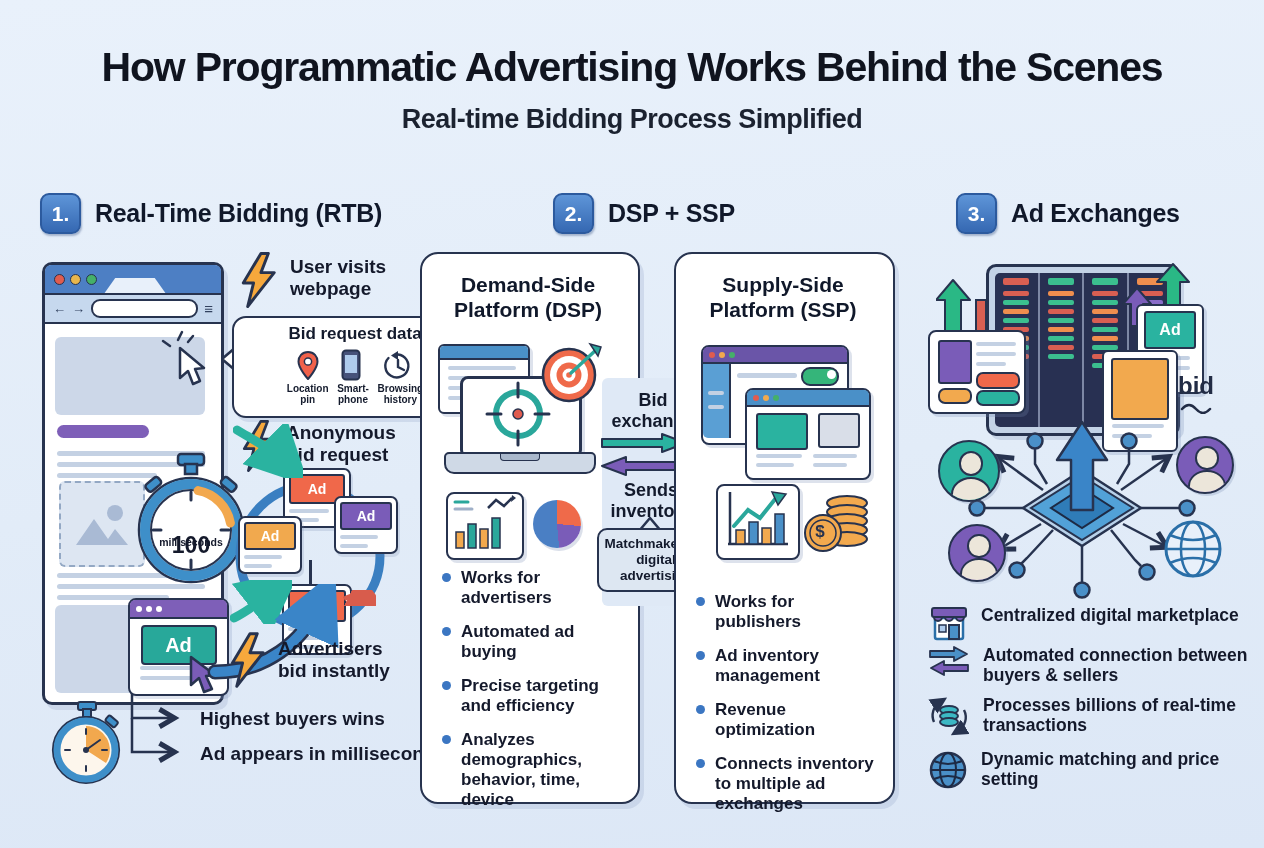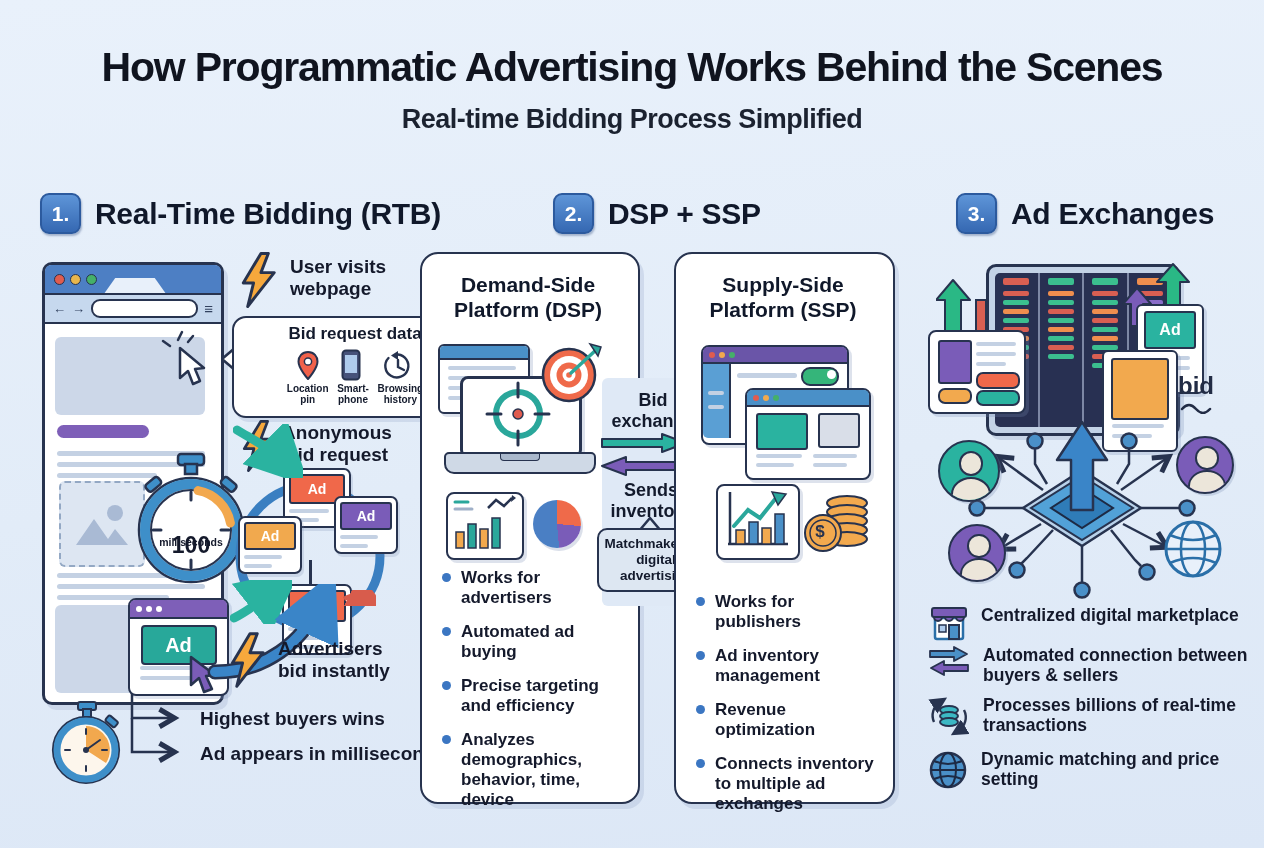--- a/index.html
+++ b/index.html
@@ -9,21 +9,21 @@
   
   .title{position:absolute;left:0;top:44px;width:100%;text-align:center;font-size:41px;
     font-weight:bold;letter-spacing:-1.2px;color:#10141f;}
   .subtitle{position:absolute;left:0;top:104px;width:100%;text-align:center;font-size:27px;
     font-weight:600;letter-spacing:-0.5px;color:#1b2230;}
   
   .sec-head{position:absolute;display:flex;align-items:center;gap:14px;}
   .badge{width:37px;height:37px;border-radius:9px;background:linear-gradient(#5e95d8,#3568b2);
     border:2px solid #2c5a9e;color:#fff;font-size:21px;font-weight:bold;display:flex;
     align-items:center;justify-content:center;box-shadow:1px 2px 2px rgba(40,70,120,.35);}
-  .sec-title{font-size:30px;font-weight:bold;color:#10182a;letter-spacing:-0.3px;}
+  .sec-title{font-size:25px;font-weight:bold;color:#10182a;letter-spacing:-0.3px;}
   
   .ln{position:absolute;height:5px;background:#c4d1e3;border-radius:3px;}
   .panel{position:absolute;background:#fff;border:2.5px solid #27334f;border-radius:18px;
     box-shadow:4px 5px 0 rgba(130,152,190,.22);}
   .panel-title{position:absolute;font-size:21px;font-weight:bold;text-align:center;
     line-height:1.2;color:#10182a;}
   .bullets{position:absolute;list-style:none;margin:0;padding:0;display:flex;
     flex-direction:column;gap:14px;}
   .bullets li{display:flex;gap:10px;font-size:17px;font-weight:bold;line-height:1.18;color:#14192b;}
   .bullets .dot{flex:none;width:9px;height:9px;border-radius:50%;background:#3b76c2;margin-top:5px;}
@@ -217,21 +217,21 @@
     <div class="bubble-labels">
       <span>Location pin</span>
       <span style="width:44px;">Smart-phone</span>
       <span style="width:52px;">Browsing history</span>
     </div>
   </div>
 
   <svg class="abs" style="left:240px;top:420px;" width="36" height="52" viewBox="0 0 26 38">
     <path d="M15 1 L3 21 h7 L6 37 L24 14 h-9 L20 1 Z" fill="#f6a83c" stroke="#27334f" stroke-width="2" stroke-linejoin="round"></path>
   </svg>
-  <div class="note" style="left:272px;top:422px;width:130px;text-align:center;">Anonymous bid request</div>
+  <div class="note" style="left:286px;top:422px;width:130px;">Anonymous bid request</div>
 
   <svg class="abs" style="left:230px;top:466px;" width="162" height="176" viewBox="0 0 162 176">
     <circle cx="80" cy="90" r="70" fill="none" stroke="#3a7fc1" stroke-width="9"></circle>
     <polygon points="74,12 92,20 74,29" fill="#3a7fc1"></polygon>
     <polygon points="88,151 70,160 88,169" fill="#3a7fc1"></polygon>
   </svg>
   <div style="position:absolute;left:309px;top:560px;width:3px;height:30px;background:#27334f;"></div>
   <div class="adcard" style="left:283px;top:468px;">
     <div class="adbox" style="background:#f0684a;">
         <span>Ad</span>

